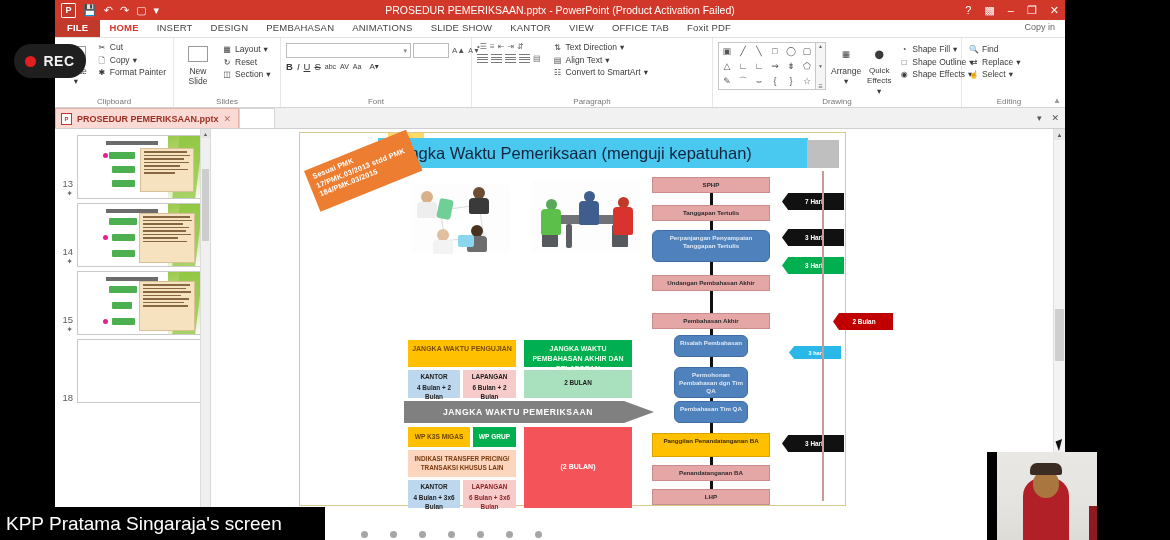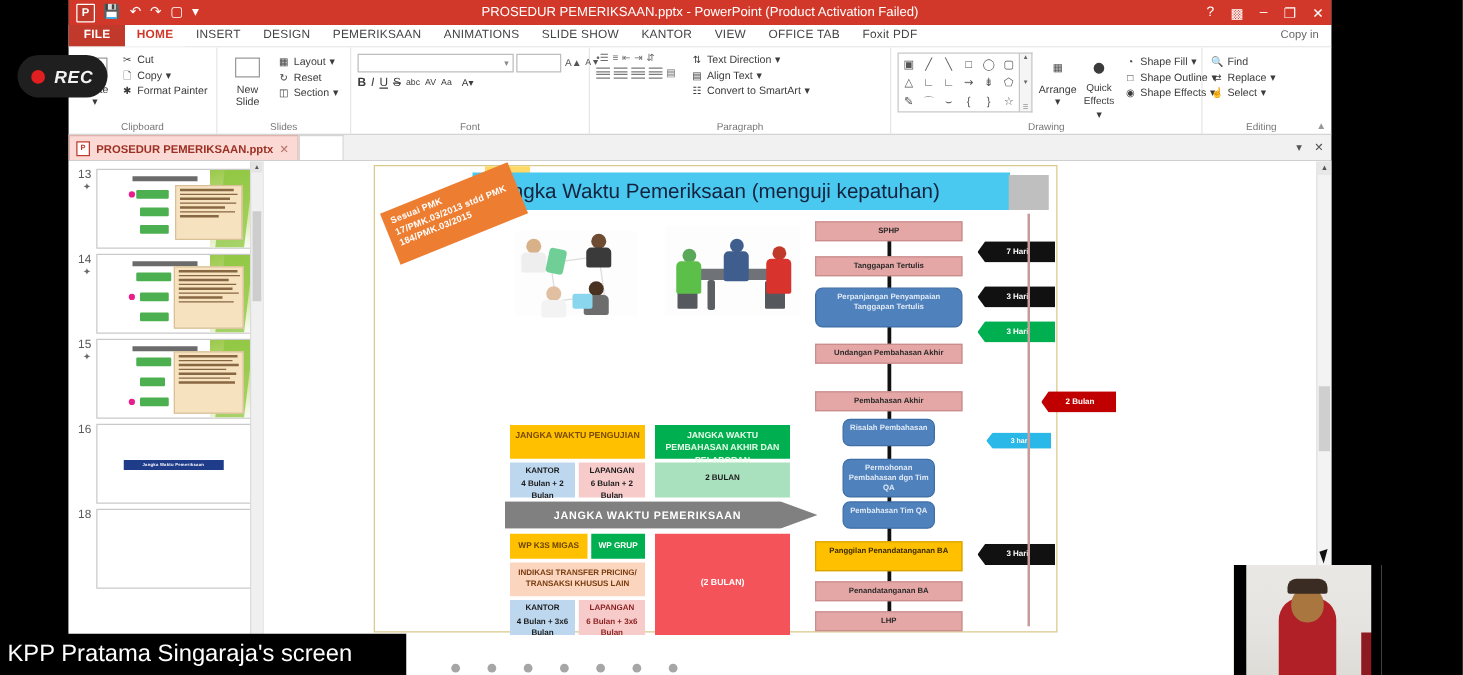--- a/index.html
+++ b/index.html
@@ -68,21 +68,21 @@
   .doctab .x{color:#b5736b;font-size:9px;font-weight:normal;}
   .doctab .mini{width:9px;height:10px;background:#fff;border:1px solid #c0392b;color:#c0392b;font-size:6px;
                 display:flex;align-items:center;justify-content:center;}
   .docstrip .newtab{width:34px;height:19px;background:#fff;border:1px solid #d6d6d6;border-bottom:none;}
   .docstrip .rctl{margin-left:auto;display:flex;align-items:center;gap:10px;padding-right:6px;
                   font-size:9px;color:#555;}
 
   
   .work{position:relative;height:calc(540px - 20px - 17px - 69px - 20px);background:#fff;display:flex;}
   .thumbs{width:155px;background:#fff;border-right:1px solid #d9d9d9;position:relative;overflow:hidden;}
-  .thumb{display:flex;align-items:flex-start;gap:4px;padding:4px 2px 0 4px;}
+  .thumb{display:flex;align-items:flex-end;gap:4px;padding:4px 2px 0 4px;}
   .thumb .num{width:14px;text-align:right;font-size:9.5px;color:#5a5a5a;line-height:10px;}
   .thumb .num .star{display:block;font-size:8px;color:#6a6a6a;}
   .thumb .card{flex:1;height:62px;background:#fff;border:1px solid #c9c9c9;position:relative;overflow:hidden;}
   .thumb.sel .card{border:2px solid #c0502a;}
   .thumb.sel .num{color:#c0502a;}
   
   .tgreen{position:absolute;right:0;top:0;bottom:0;width:30%;
           background:linear-gradient(160deg,#9ac94a 0%,#cfe39b 55%,#ffffff 100%);}
   .tgreen2{position:absolute;right:8px;top:0;bottom:0;width:18%;background:#8cc63e;opacity:.75;
            transform:skewX(-7deg);}
@@ -196,21 +196,21 @@
   .dots{position:absolute;left:150px;bottom:5px;display:flex;gap:22px;}
   .dots i{width:7px;height:7px;border-radius:50%;background:#a6a6a6;display:block;}
   .canvassb{position:absolute;right:0;top:0;width:11px;height:100%;background:#f3f3f3;border-left:1px solid #e0e0e0;}
   .canvassb .bar{position:absolute;left:1px;top:180px;width:9px;height:52px;background:#cfcfcf;}
   .canvassb .u,.canvassb .d{position:absolute;left:0;width:11px;height:11px;background:#e8e8e8;font-size:6px;
         display:flex;align-items:center;justify-content:center;color:#555;}
   .canvassb .u{top:0;} .canvassb .d{bottom:0;}
 
   
   .rec{position:absolute;left:14px;top:44px;width:72px;height:34px;background:#1f1f1f;border-radius:17px;
-       display:flex;align-items:center;justify-content:center;gap:7px;font-style:italic;}
+       display:flex;align-items:center;justify-content:center;gap:7px;}
   .rec .dot{width:11px;height:11px;border-radius:50%;background:#e02020;}
   .rec span{color:#f2f2f2;font-size:14px;font-weight:bold;letter-spacing:.5px;}
 
   .sharebar{position:absolute;left:0;bottom:0;width:325px;height:33px;background:#000;
             display:flex;align-items:center;}
   .sharebar span{color:#fff;font-size:19px;padding-left:6px;white-space:nowrap;}
 
   .cam{position:absolute;left:987px;top:452px;width:118px;height:88px;background:#e8e7e3;overflow:hidden;}
   .camframe{position:absolute;left:0;top:0;width:118px;height:88px;
             background:linear-gradient(180deg,#e9e8e4 0%,#e4e3df 60%,#dedcd7 100%);}
@@ -249,21 +249,21 @@
         <span>❐</span>
         <span>✕</span>
       </div>
     </div>
 
     <div class="tabbar">
       <div class="tab file">FILE</div>
       <div class="tab active">HOME</div>
       <div class="tab">INSERT</div>
       <div class="tab">DESIGN</div>
-      <div class="tab">PEMERIKSAAN</div>
+      <div class="tab">PEMBAHASAN</div>
       <div class="tab">ANIMATIONS</div>
       <div class="tab">SLIDE SHOW</div>
       <div class="tab">KANTOR</div>
       <div class="tab">VIEW</div>
       <div class="tab">OFFICE TAB</div>
       <div class="tab">Foxit PDF</div>
       <div class="signin">Copy in</div>
     </div>
 
     <div class="ribbon">
@@ -567,28 +567,20 @@
                 <i style="width:80%"></i>
                 <i style="width:90%"></i>
                 <i style="width:70%"></i>
               <i style="width:86%"></i>
                 <i style="width:76%"></i>
                 <i style="width:84%"></i>
             </div>
           </div>
         </div>
 
-        <div class="thumb">
-          <div class="num"><span>16</span></div>
-          <div class="card">
-            <div class="tbluebar">
-              <span>Jangka Waktu Pemeriksaan</span>
-            </div>
-          </div>
-        </div>
 
 
         <div class="thumb">
           <div class="num"><span>18</span></div>
           <div class="card"></div>
         </div>
 
         <div class="thumbsb">
           <div class="up">▲</div>
           <div class="thumbbar"></div>

